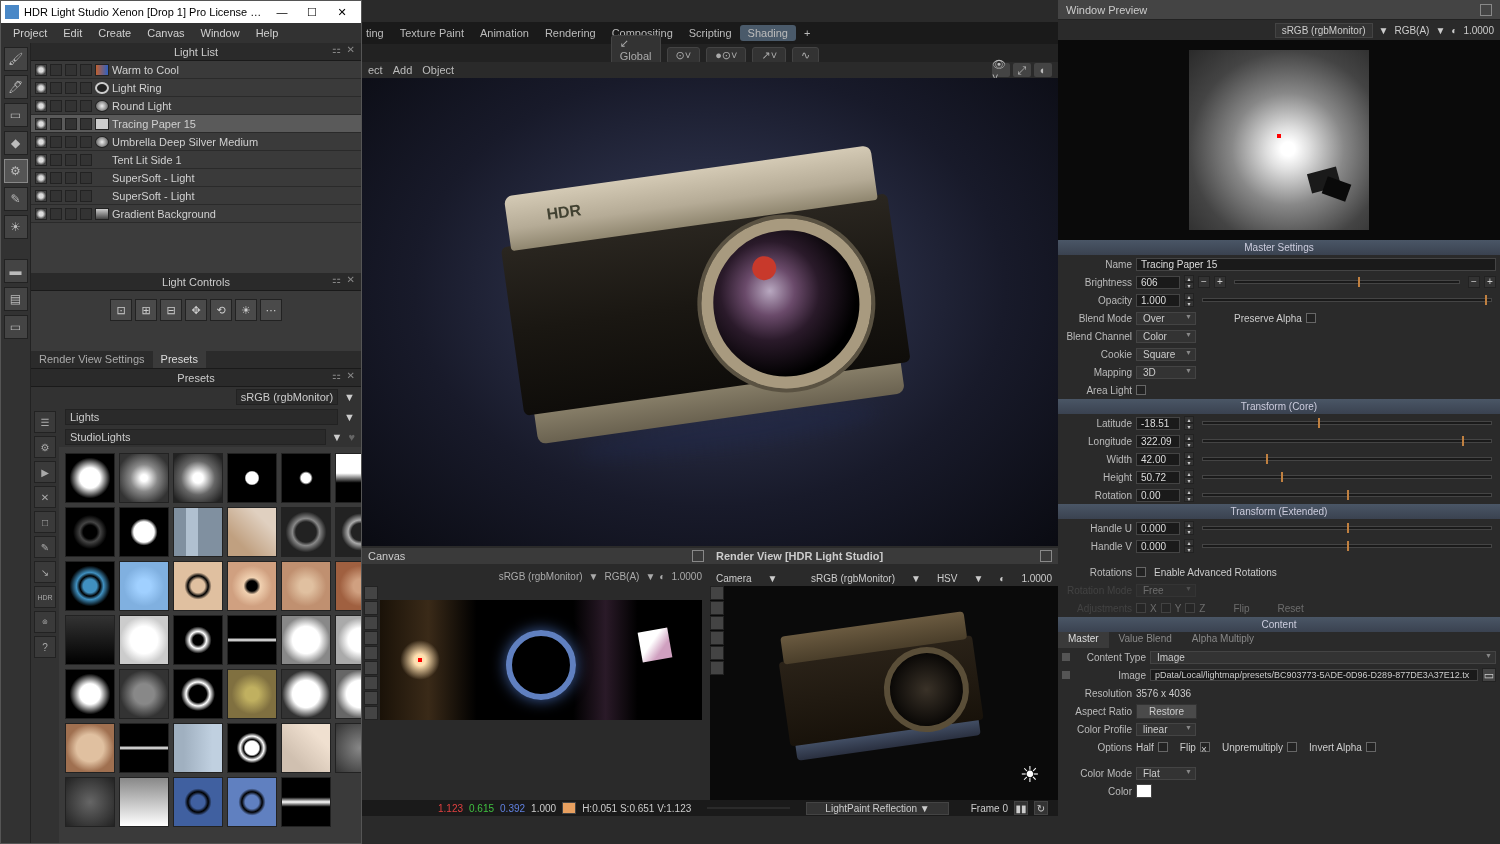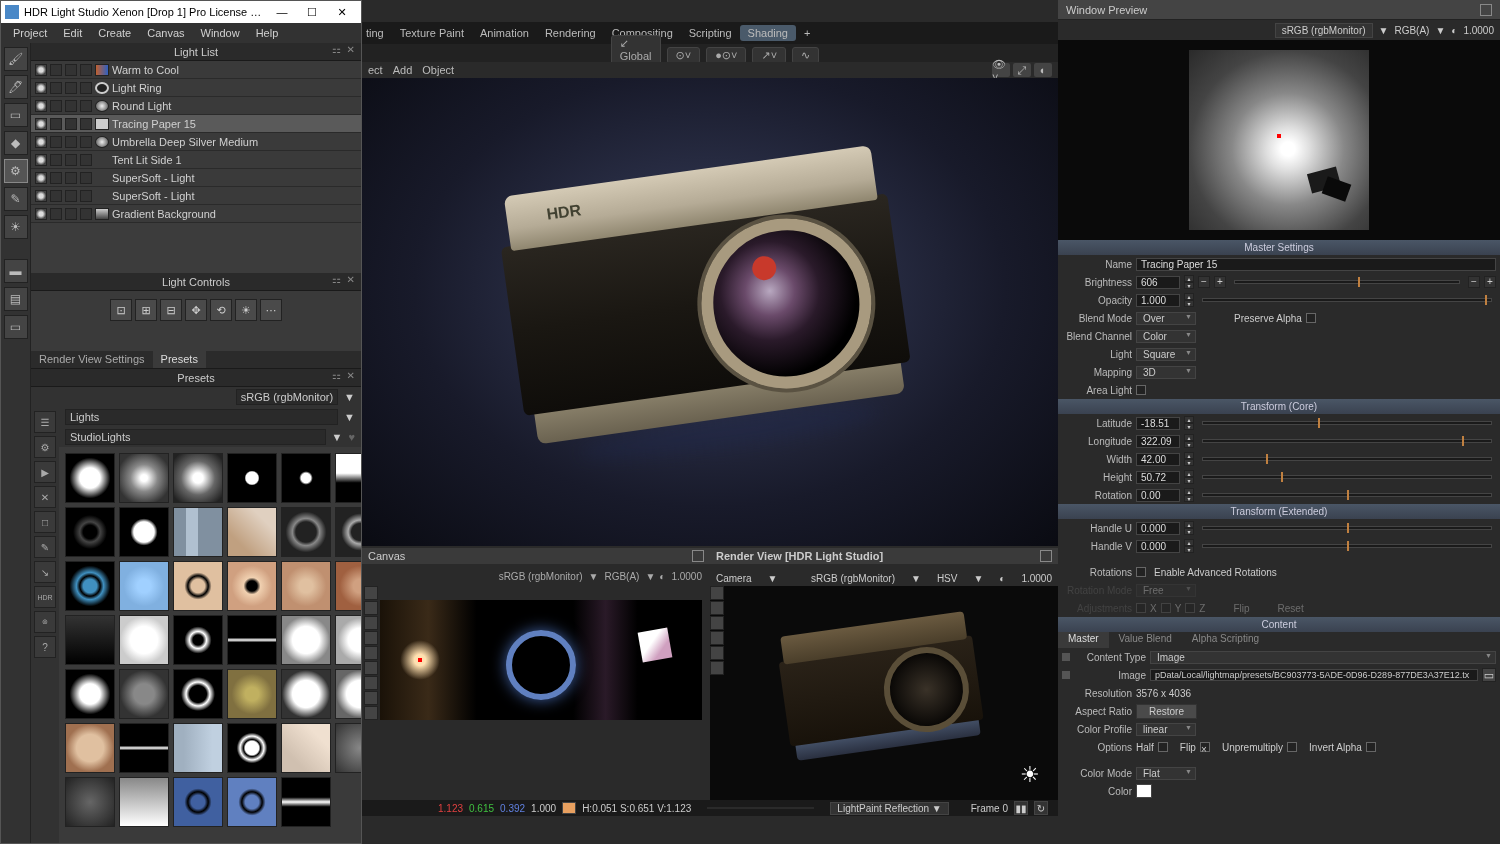--- a/index.html
+++ b/index.html
@@ -93,21 +93,21 @@
 .rvc-top { position:absolute; left:5px; top:0; width:185px; height:28px; background:linear-gradient(180deg,#6a5a40,#4a3e2a); border-radius:4px;}
 .rvc-mid { position:absolute; left:0; top:25px; width:195px; height:85px; background:linear-gradient(180deg,#2a2218,#18120a); border-radius:4px;}
 .rvc-lens { position:absolute; right:15px; top:30px; width:85px; height:85px; border-radius:50%; background:radial-gradient(circle,#3a3228,#0a0806 70%); border:6px solid #5a4e38;}
 .rvc-bot { position:absolute; left:5px; top:105px; width:185px; height:20px; background:linear-gradient(180deg,#4a5870,#2a3040); border-radius:0 0 4px 4px;}
 .rv-sun { position:absolute; right:10px; bottom:10px; width:28px; height:28px; color:#fff; font-size:22px;}
 
 .status-bar { position:absolute; left:362px; right:442px; bottom:28px; height:16px; background:#1a1a1a; display:flex; align-items:center; gap:6px; padding:0 10px; font-size:10px;}
 .status-bar .red { color:#e04040;} .status-bar .grn { color:#40c040;} .status-bar .blu { color:#6080e0;}
 .status-bar .sw { width:14px; height:12px; background:#e8a060; border:1px solid #444;}
 .status-bar .sep { flex:1; background:#2a2a2a; height:2px; margin:0 10px;}
-.status-bar .sel { background:#333; border:1px solid #444; padding:0 6px;text-align:center;}
+.status-bar .sel { background:#333; border:1px solid #444; padding:0 18px;text-align:center;}
 .status-bar .pb { width:14px; height:14px; background:#333; border:1px solid #444; display:flex; align-items:center; justify-content:center;}
 
 
 .right-col { position:absolute; right:0; top:0; width:442px; height:844px; background:#2a2a2a; display:flex; flex-direction:column;}
 .lp-header { height:20px; background:#444; display:flex; align-items:center; padding:0 8px; font-size:11px; border-bottom:1px solid #222;}
 .lp-header .to-right { margin-left:auto; display:flex; gap:3px;}
 .lp-toolbar { height:20px; background:#2a2a2a; display:flex; align-items:center; justify-content:flex-end; gap:6px; padding:0 6px; font-size:10px;}
 .lp-toolbar .sel { background:#333; border:1px solid #444; padding:1px 6px;}
 .lp-preview { height:200px; background:#0a0a0a; display:flex; align-items:center; justify-content:center; position:relative;}
 .lp-img { width:180px; height:180px; background: radial-gradient(circle at 55% 55%, #fff 5%, #e0e0e0 15%, #888 40%, #444 70%, #2a2a2a 100%); position:relative;}
@@ -541,21 +541,21 @@
     <div class="dd">Over</div>
     <div style="width:30px"></div>
     <span style="font-size:10px;">Preserve Alpha</span>
     <div class="cb"></div>
   </div>
   <div class="prop-row">
         <div class="label">Blend Channel</div>
         <div class="dd">Color</div>
       </div>
   <div class="prop-row">
-        <div class="label">Light</div>
+        <div class="label">Cookie</div>
         <div class="dd">Square</div>
       </div>
   <div class="prop-row">
         <div class="label">Mapping</div>
         <div class="dd">3D</div>
       </div>
   <div class="prop-row">
         <div class="label">Area Light</div>
         <div class="cb"></div>
       </div>
@@ -667,21 +667,21 @@
     <div style="width:20px"></div>
     <span style="font-size:10px;">Reset</span>
   </div>
 
   <div class="section-header">
         <span>Content</span>
       </div>
   <div class="props-tabs">
     <div class="ptab active">Master</div>
     <div class="ptab">Value Blend</div>
-    <div class="ptab">Alpha Scripting</div>
+    <div class="ptab">Alpha Multiply</div>
   </div>
   <div class="prop-row">
         <span style="width:8px;height:8px;background:#555;margin-right:2px;"></span>
         <div class="label">Content Type</div>
         <div class="dd" style="flex:1">Image</div>
       </div>
   <div class="prop-row">
         <span style="width:8px;height:8px;background:#555;margin-right:2px;"></span>
         <div class="label">Image</div>
         <div class="path">pData/Local/lightmap/presets/BC903773-5ADE-0D96-D289-877DE3A37E12.tx</div>

